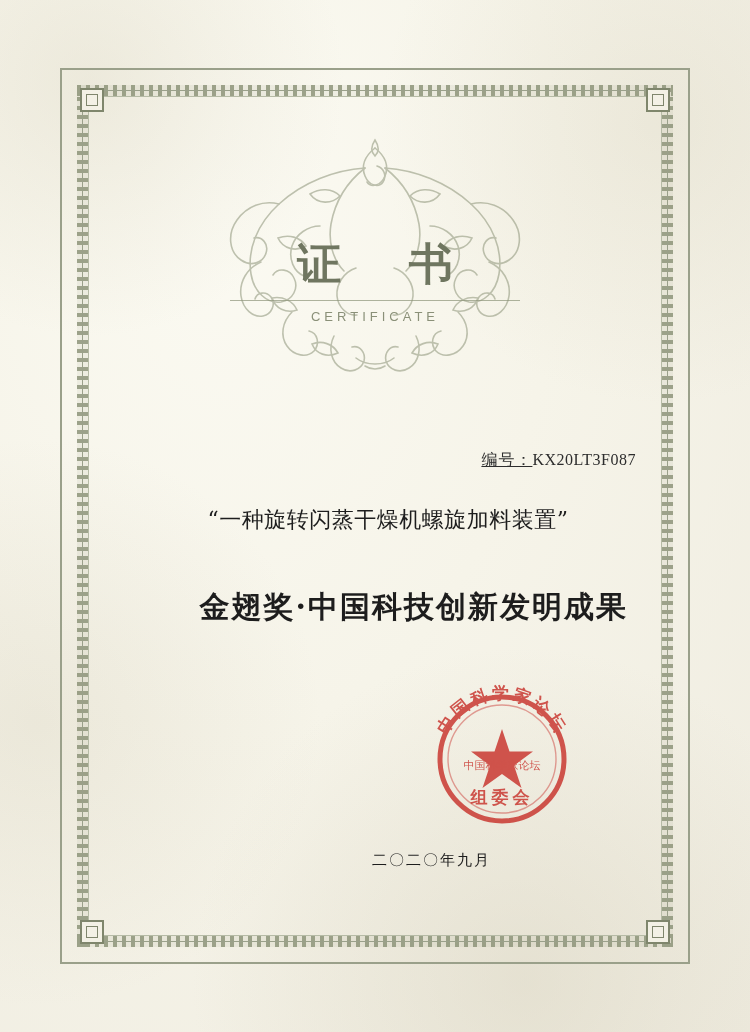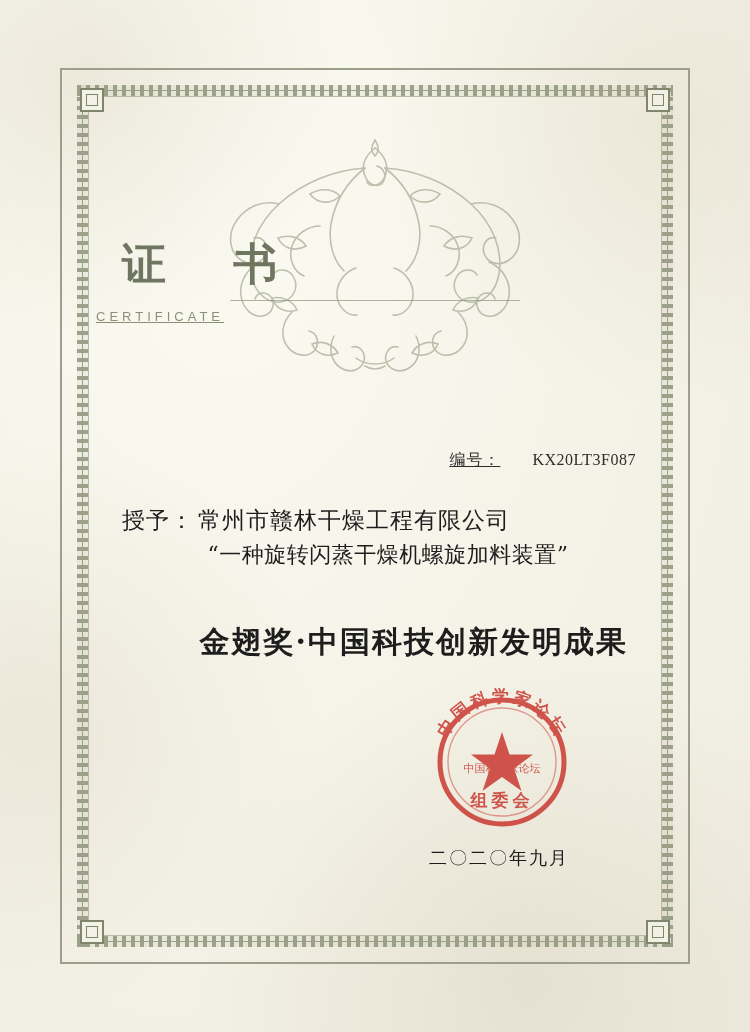--- a/index.html
+++ b/index.html
@@ -117,20 +117,21 @@
     transform: translateX(-50%);
     width: 430px;
     height: 260px;
     opacity: .55;
   }
   .title-wrap {
     position: absolute;
     left: 0;
     right: 0;
     top: 118px;
+    text-align: center;
   }
   .title-cn {
     font-family: "DejaVu Serif", serif;
     font-size: 44px;
     font-weight: bold;
     letter-spacing: 26px;
     color: #6f7660;
     text-indent: 26px;
     line-height: 1.1;
   }
@@ -139,37 +140,35 @@
     height: 1px;
     background: #8d9479;
     margin: 12px auto 8px;
     opacity: .7;
   }
   .title-en {
     font-family: "Liberation Sans", sans-serif;
     font-size: 13px;
     letter-spacing: 4px;
     color: #8a9078;
-    text-decoration: underline;
   }
 
   
   .serial-row {
     margin-top: 48px;
     text-align: right;
     padding-right: 18px;
     font-size: 16px;
     color: #2d2d2d;
     font-family: "DejaVu Serif", serif;
   }
   .serial-label { letter-spacing: 1px; text-decoration: underline; }
   .serial-value {
     font-family: "Liberation Serif", serif;
     letter-spacing: .5px;
-    margin-left: 32px;
   }
 
   
   .body-block {
     margin-top: 34px;
     padding: 0 26px;
     color: #1d1d1d;
   }
   .line-award {
     font-size: 23px;
@@ -202,25 +201,25 @@
     text-align: center;
   }
   .seal {
     position: relative;
     width: 164px;
     height: 164px;
     margin: 0 auto;
   }
   .seal svg { display: block; }
   .date {
-    margin-top: 2px;
-    font-size: 18px;
+    margin-top: 10px;
+    font-size: 15px;
     letter-spacing: 2px;
     color: #1d1d1d;
-    text-align: center;
+    text-align: left;
     padding-right: 6px;
   }
 </style>
 </head>
 <body>
 
 <div id="certificate">
 
   <div class="frame-outer"></div>
   <div class="frame-band"></div>
@@ -280,23 +279,20 @@
         <div class="title-rule"></div>
         <div class="title-en">CERTIFICATE</div>
       </div>
     </div>
 
     <div class="serial-row">
       <span class="serial-label">编号：</span><span class="serial-value">KX20LT3F087</span>
     </div>
 
     <div class="body-block">
-      <div class="line-award">
-        <span class="lead">授予：</span><span class="recipient">常州市赣林干燥工程有限公司</span>
-      </div>
       <div class="line-title">“一种旋转闪蒸干燥机螺旋加料装置”</div>
       <div class="line-honor">金翅奖·中国科技创新发明成果</div>
     </div>
 
     <div class="sign-block">
       <div class="seal">
         <svg viewBox="0 0 164 164" width="164" height="164">
           <defs>
             <path id="arcTop" d="M 22 82 A 60 60 0 0 1 142 82"></path>
             <path id="arcBottom" d="M 32 82 A 50 50 0 0 0 132 82"></path>

